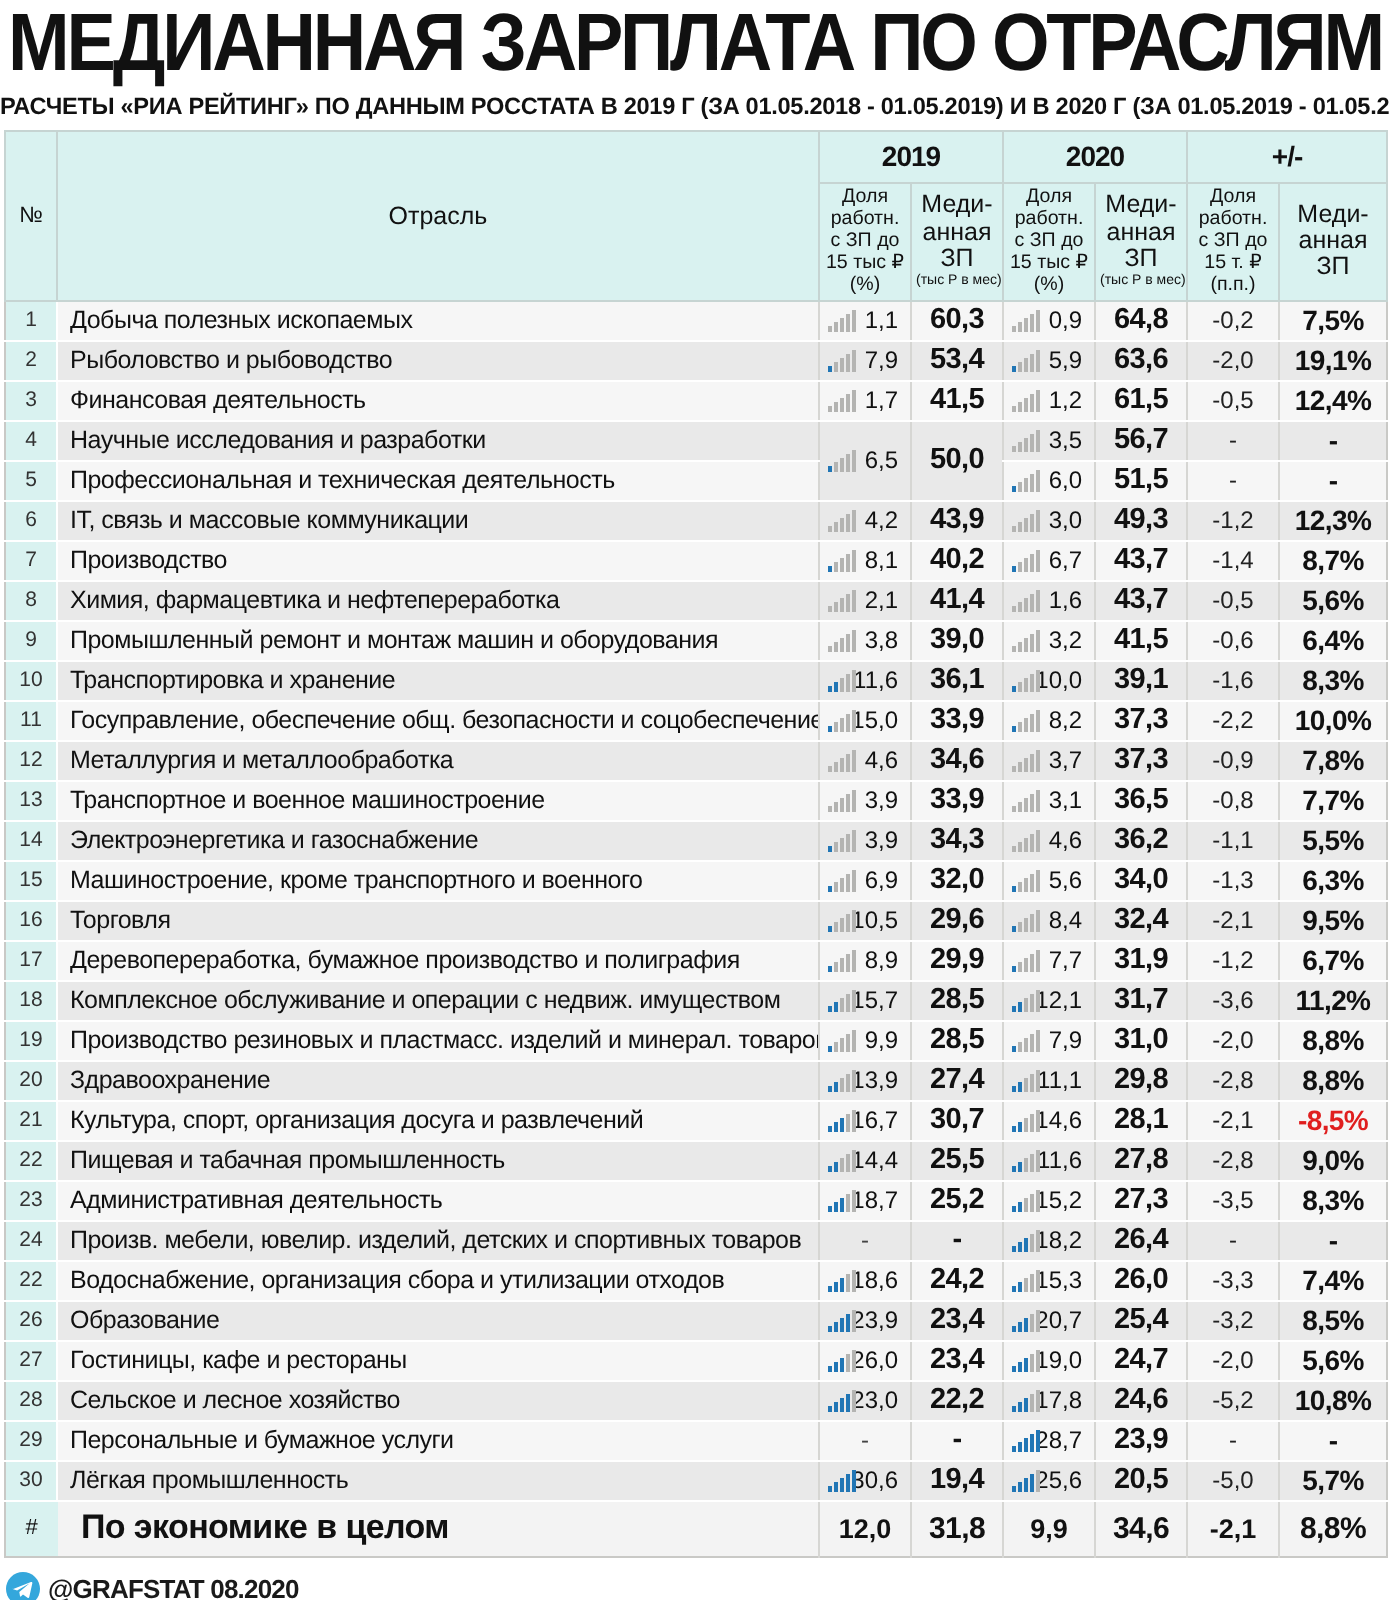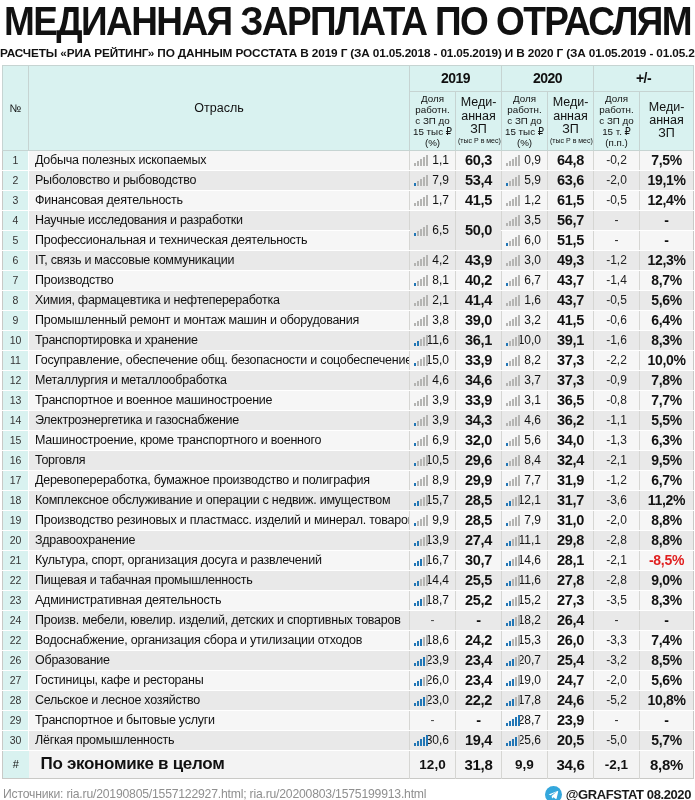--- a/index.html
+++ b/index.html
@@ -867,21 +867,21 @@
               <i style="height: 11px;"></i>
             </span>
             <span class="val">17,8</span>
           </td>
           <td class="c-median"><span class="val">24,6</span></td>
           <td class="c-ds"><span class="val">-5,2</span></td>
           <td class="c-dm"><span class="val">10,8%</span></td>
         </tr>
         <tr>
           <td class="c-num"><span class="val">29</span></td>
-          <td class="c-name"><span class="val">Транспортное и бытовые услуги</span></td>
+          <td class="c-name"><span class="val">Персональные и бумажное услуги</span></td>
           <td class="c-share dash">
             <span class="val">-</span>
           </td>
           <td class="c-median"><span class="val">-</span></td>
           <td class="c-share">
             <span class="bars">
               <i class="on" style="height: 3px;"></i>
               <i class="on" style="height: 5px;"></i>
               <i class="on" style="height: 7px;"></i>
               <i class="on" style="height: 9px;"></i>
@@ -930,21 +930,20 @@
         <td class="f-m">31,8</td>
         <td class="f-s">9,9</td>
         <td class="f-m">34,6</td>
         <td class="f-ds">-2,1</td>
         <td class="f-dm">8,8%</td>
       </tr>
     </tfoot>
   </table>
 
   <div class="bottom-bar">
-    <div class="sources">Источники: ria.ru/20190805/1557122927.html; ria.ru/20200803/1575199913.html</div>
     <div class="credit">
       <svg class="tg" viewBox="0 0 16 16">
         <circle cx="8" cy="8" r="8" fill="#34a7dc"></circle>
         <path fill="#ffffff" d="M3.4 8.05l8.35-3.3c.42-.17.78.1.62.72l-1.42 6.35c-.1.44-.4.55-.8.34l-2.15-1.58-1.02 1c-.13.13-.33.1-.38-.13l-.36-2.02 4.9-4.15-5.9 3.4-1.82-.57c-.4-.13-.4-.42-.02-.06z"></path>
       </svg>
       <span>@GRAFSTAT 08.2020</span>
     </div>
   </div>
 
 </div>

